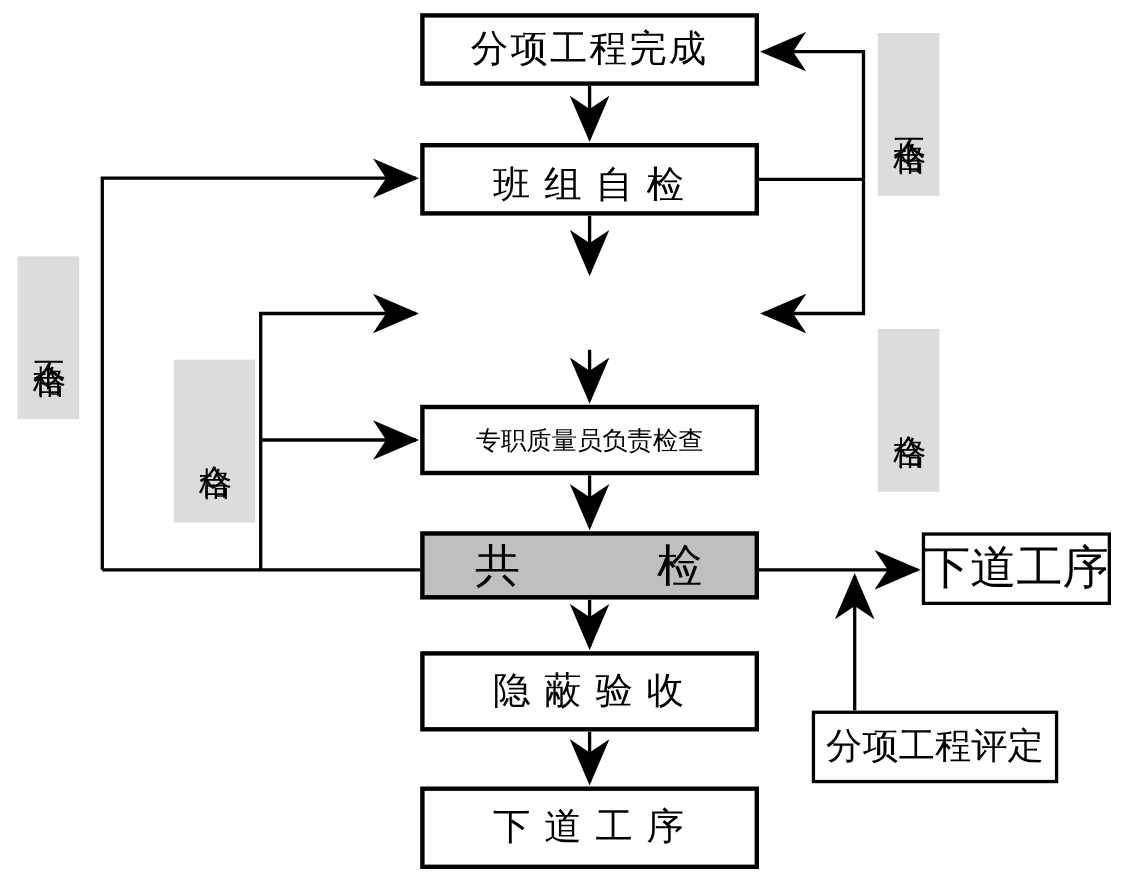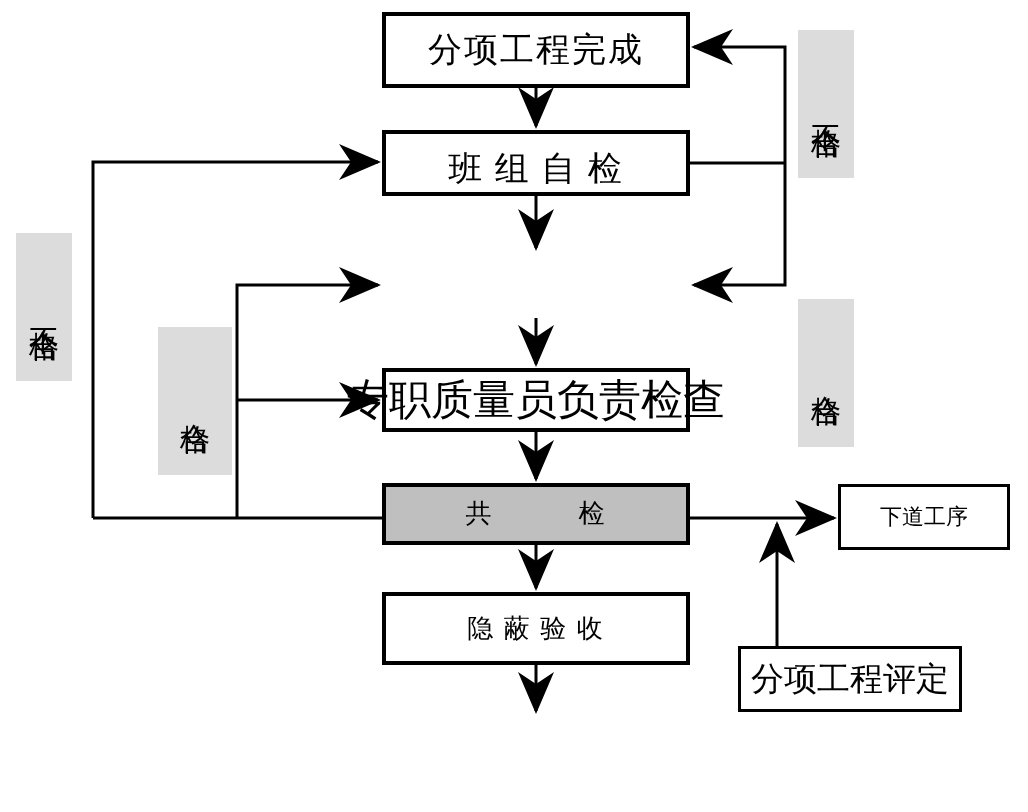--- a/index.html
+++ b/index.html
@@ -100,44 +100,47 @@
       <path d="M 237 518 L 237 285 L 378 285" marker-end="url(#arrowHead)"></path>
       <path d="M 237 400 L 378 400" marker-end="url(#arrowHead)"></path>
     </g>
 
     <g stroke="#000000" stroke-width="3" fill="none">
       <path d="M 690 518 L 834 518" marker-end="url(#arrowHead)"></path>
       <path d="M 777 646 L 777 524" marker-end="url(#arrowHead)"></path>
     </g>
   </svg>
 
-  <div class="node-box" style="left:382px; top:12px; width:308px; height:76px;">
+  <div class="node-box" style="left:382px; top:12px; width:308px; height:66px;">
     <span class="node-label" style="font-size:34px; letter-spacing:2px;">分项工程完成</span>
   </div>
 
   <div class="node-box" style="left:382px; top:130px; width:308px; height:66px;">
     <span class="node-label" style="font-size:34px; letter-spacing:2px;margin-top:12px;">班 组 自 检</span>
   </div>
 
 
   <div class="node-box" style="left:382px; top:368px; width:308px; height:64px;">
-    <span class="node-label" style="font-size:42px; letter-spacing:0px;">专职质量员负责检查</span>
+    <span class="node-label" style="font-size:23px; letter-spacing:0px;">专职质量员负责检查</span>
   </div>
 
   <div class="node-box filled" style="left:382px; top:483px; width:308px; height:62px;">
-    <span class="node-label" style="font-size:26px; letter-spacing:2px;">共          检</span>
+    <span class="node-label" style="font-size:41px; letter-spacing:2px;">共          检</span>
   </div>
 
   <div class="node-box" style="left:382px; top:592px; width:308px; height:73px;">
-    <span class="node-label" style="font-size:26px; letter-spacing:2px;">隐 蔽 验 收</span>
+    <span class="node-label" style="font-size:34px; letter-spacing:2px;">隐 蔽 验 收</span>
   </div>
 
+  <div class="node-box" style="left:382px; top:715px; width:308px; height:75px;">
+    <span class="node-label" style="font-size:34px; letter-spacing:2px;">下 道 工 序</span>
+  </div>
 
   <div class="node-box thin" style="left:838px; top:484px; width:172px; height:66px;">
-    <span class="node-label" style="font-size:22px; letter-spacing:0px;font-family:Liberation Serif, serif;">下道工序</span>
+    <span class="node-label" style="font-size:42px; letter-spacing:0px;font-family:Liberation Serif, serif;">下道工序</span>
   </div>
 
   <div class="node-box thin" style="left:738px; top:646px; width:224px; height:66px;">
     <span class="node-label" style="font-size:33px; letter-spacing:0px;">分项工程评定</span>
   </div>
 
   <div class="label-chip" style="left:798px; top:30px; width:56px; height:148px;">
     <span class="vtext" style="font-size:30px;">不合格</span>
   </div>
 

